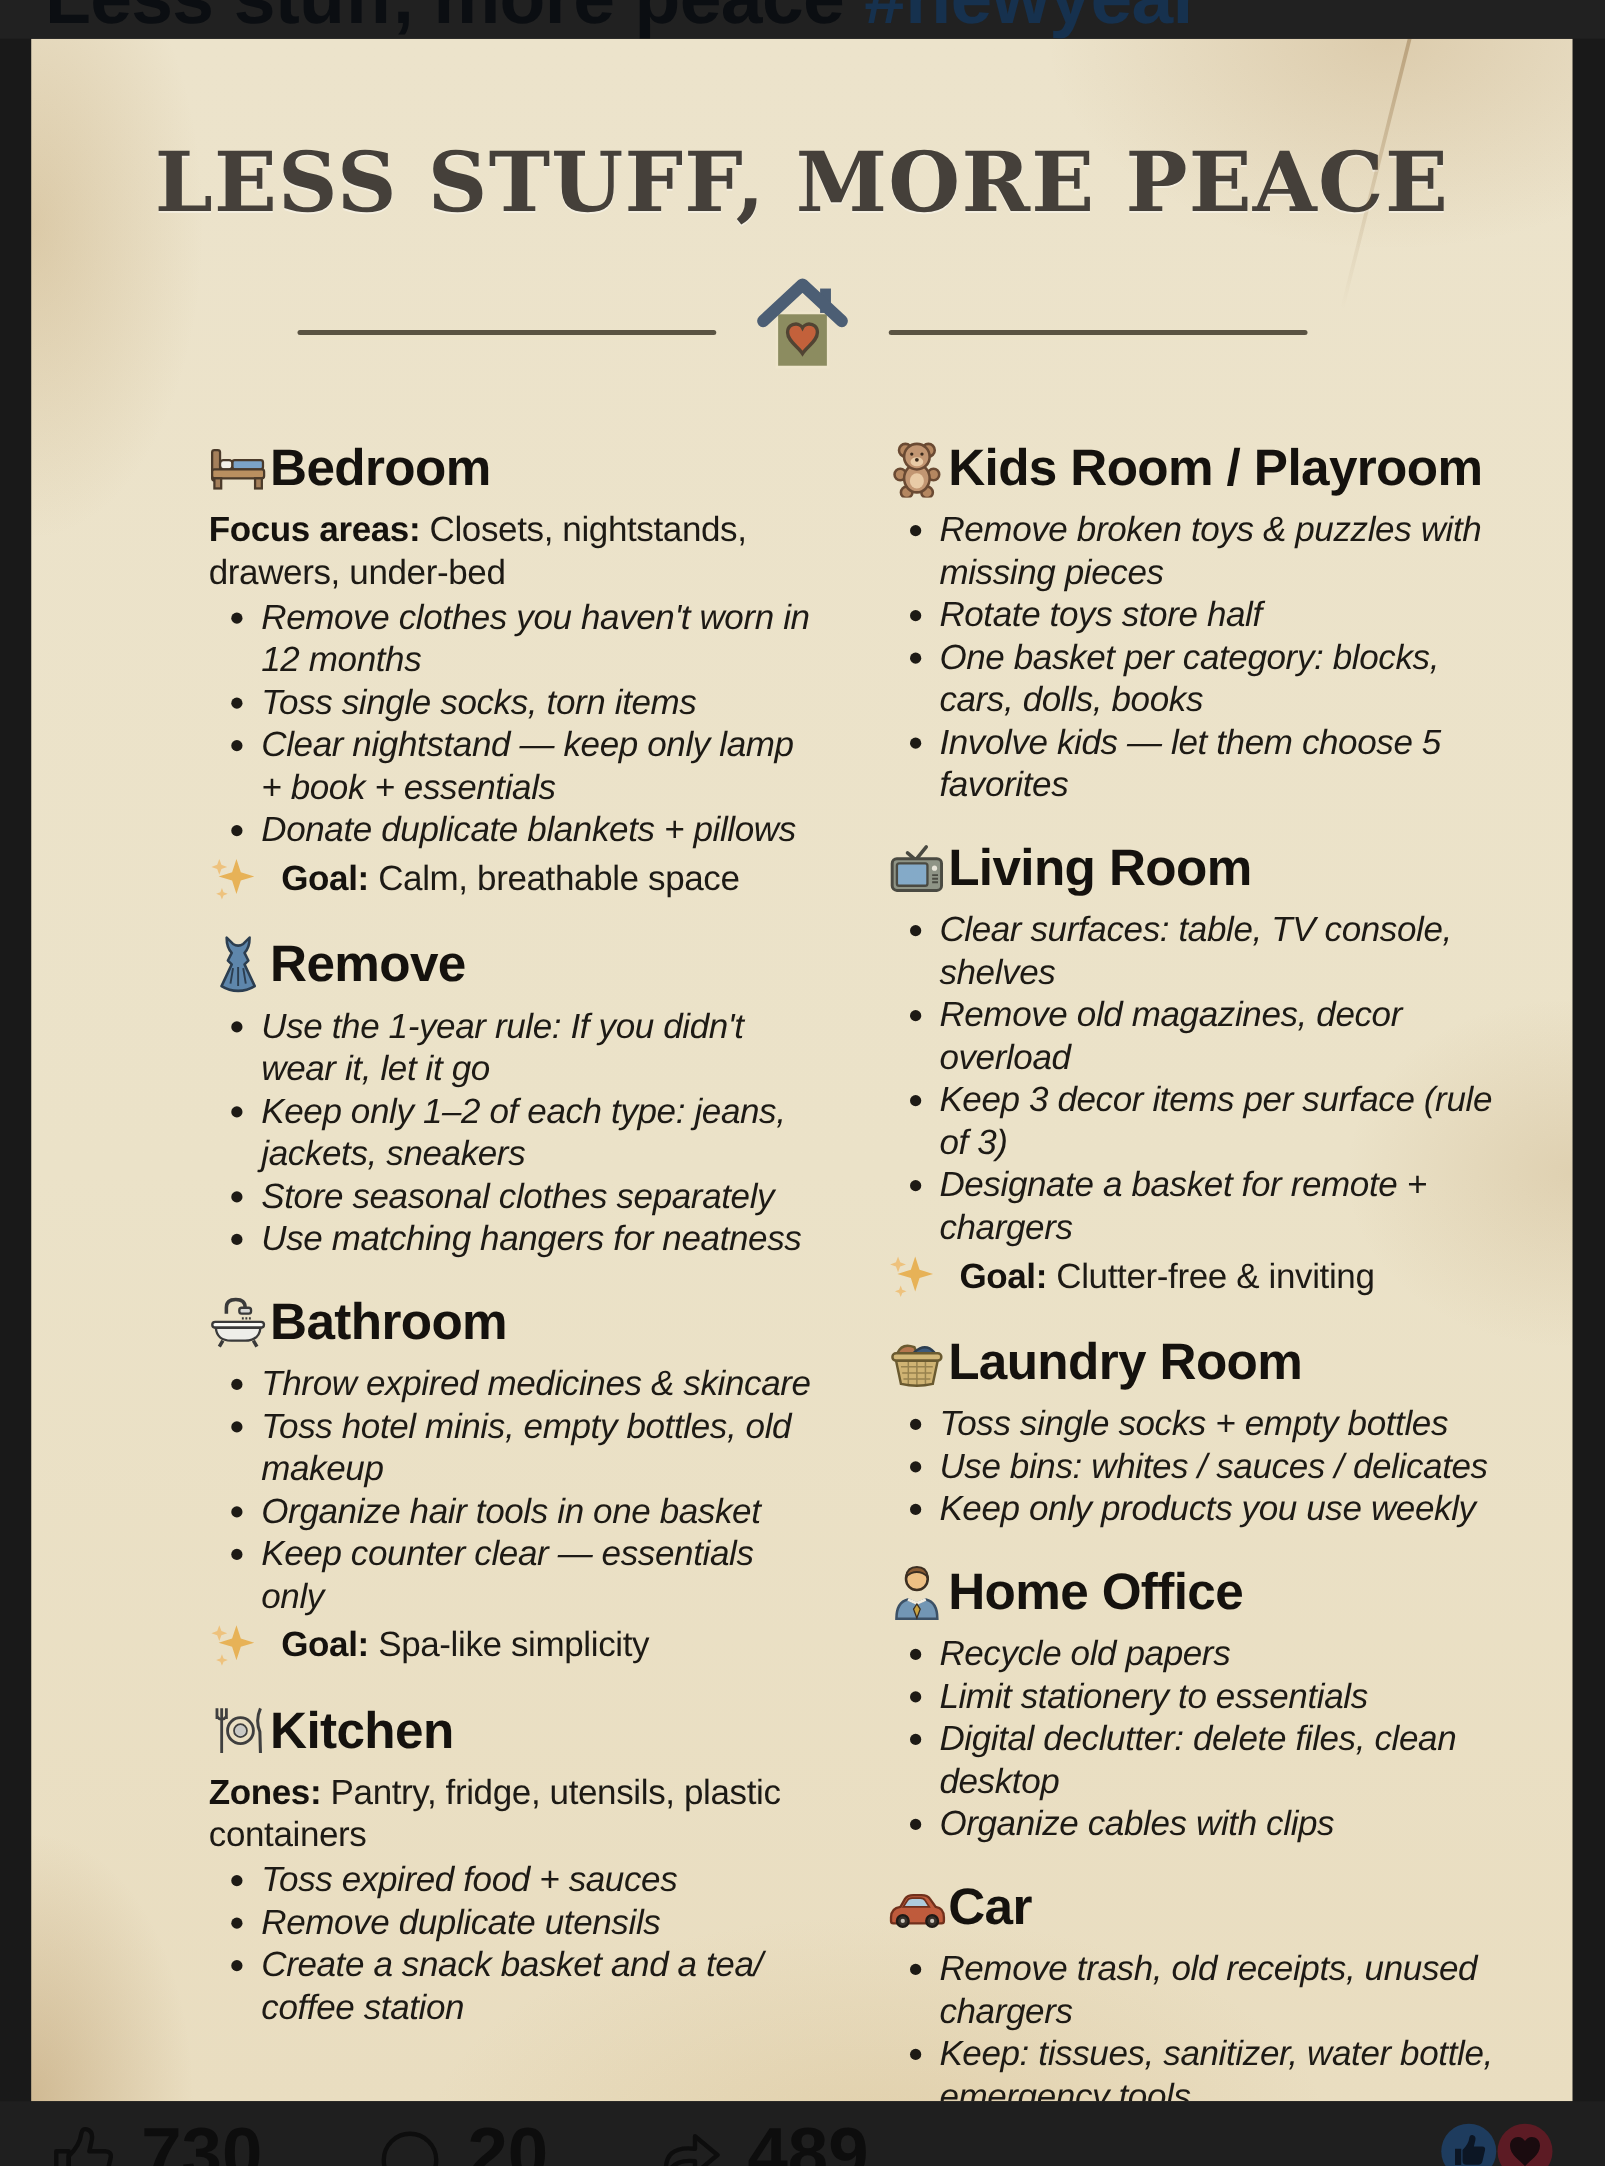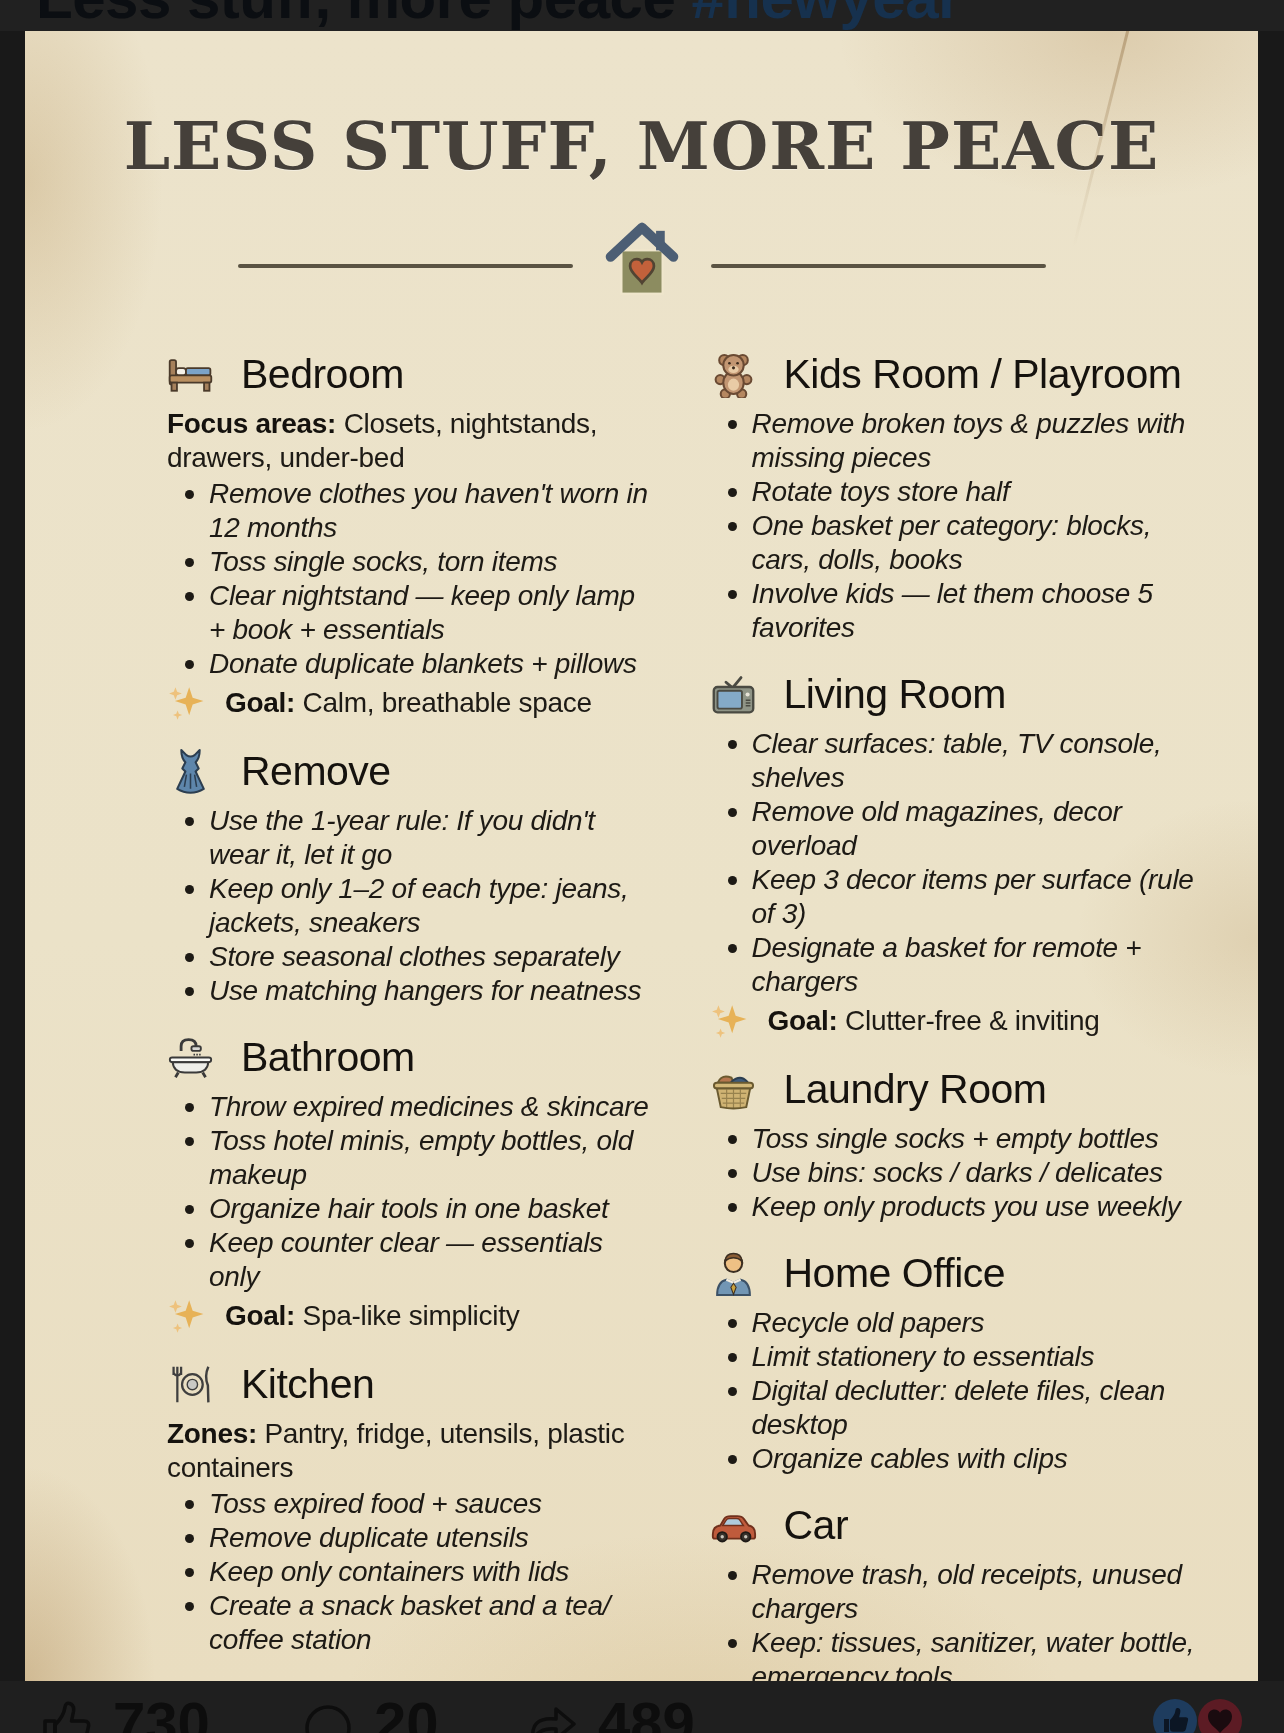--- a/index.html
+++ b/index.html
@@ -43,22 +43,22 @@
   .divider{display:flex;align-items:center;justify-content:center;gap:30px;margin-top:26px;height:110px;}
   .divider .line{width:335px;height:4px;background:#5a5343;border-radius:2px;}
   .divider .house{width:78px;height:86px;margin-top:-6px;}
   
   .columns{
     display:grid;grid-template-columns:1fr 1fr;column-gap:52px;
     padding:4px 58px 0 142px;
   }
   .section{margin-bottom:22px;}
   .section-title{
-    display:flex;align-items:center;gap:27px;margin:26px 0 9px;
-    font-size:41px;font-weight:normal;color:#15120e;letter-spacing:-0.5px;
+    display:flex;align-items:center;gap:2px;margin:26px 0 9px;
+    font-size:41px;font-weight:bold;color:#15120e;letter-spacing:-0.5px;
   }
   .section-title .icon{width:47px;height:47px;flex:0 0 auto;display:inline-flex;}
   .section-title .icon svg{width:100%;height:100%;}
   .intro,.bullets li,.goal-text{
     font-size:28px;line-height:34px;color:#1d1a15;letter-spacing:-0.3px;
   }
   .intro b,.goal-text b{font-weight:bold;color:#15120e;}
   .bullets{list-style:none;margin:2px 0 0;padding:0;font-style:italic;}
   .bullets li{position:relative;padding-left:42px;}
   .bullets li::before{
@@ -196,21 +196,20 @@
                 <circle cx="27" cy="23" r="5.5" fill="#c9c9c5" stroke="#3f3f3f" stroke-width="1.5"></circle>
                 <path d="M44 4 q-4.5 10 -0.5 20 l0.5 18" stroke="#3f3f3f" stroke-width="2.6" fill="none"></path>
               </svg>
             </span>
             <span class="section-title-text">Kitchen</span>
           </div>
           <div class="intro"><b>Zones:</b> Pantry, fridge, utensils, plastic containers</div>
           <ul class="bullets">
             <li>Toss expired food + sauces</li>
             <li>Remove duplicate utensils</li>
-            <li>Keep only containers with lids</li>
             <li>Create a snack basket and a tea/ coffee station</li>
           </ul>
         </div>
       </div>
     <div class="column" id="col-right">
         <div class="section">
           <div class="section-title">
             <span class="icon">
               <svg viewBox="0 0 44 46">
                 <circle cx="13" cy="9" r="5" fill="#b58760" stroke="#6a4a33" stroke-width="2"></circle>
@@ -273,21 +272,21 @@
                 <path d="M22 13 q9-8 16 0 l2 3 h-19 z" fill="#3e5a7a" stroke="#2c3e50" stroke-width="2"></path>
                 <rect x="4" y="14" width="40" height="6" rx="3" fill="#d3b878" stroke="#6a5a30" stroke-width="2"></rect>
                 <path d="M7 20 L41 20 L37 39 Q24 42 11 39 Z" fill="#cfb373" stroke="#6a5a30" stroke-width="2"></path>
                 <path d="M11 25 h26 M12 30 h24 M13 35 h22 M17 21 v19 M24 21 v20 M31 21 v19" stroke="#6a5a30" stroke-width="1.2" fill="none" opacity=".55"></path>
               </svg>
             </span>
             <span class="section-title-text">Laundry Room</span>
           </div>
           <ul class="bullets">
             <li>Toss single socks + empty bottles</li>
-            <li>Use bins: socks / darks / delicates</li>
+            <li>Use bins: whites / sauces / delicates</li>
             <li>Keep only products you use weekly</li>
           </ul>
         </div>
         <div class="section">
           <div class="section-title">
             <span class="icon">
               <svg viewBox="0 0 44 46">
                 <path d="M6 44 q0-13 9-15 l7 3 7-3 q9 2 9 15 z" fill="#7296b4" stroke="#3c5166" stroke-width="2"></path>
                 <path d="M15 29 l7 3 7-3" stroke="#f2ede0" stroke-width="2.2" fill="none"></path>
                 <path d="M22 32.5 l-2.6 4 2.6 7 2.6-7 z" fill="#c9a23f" stroke="#3c2f22" stroke-width="1"></path>

